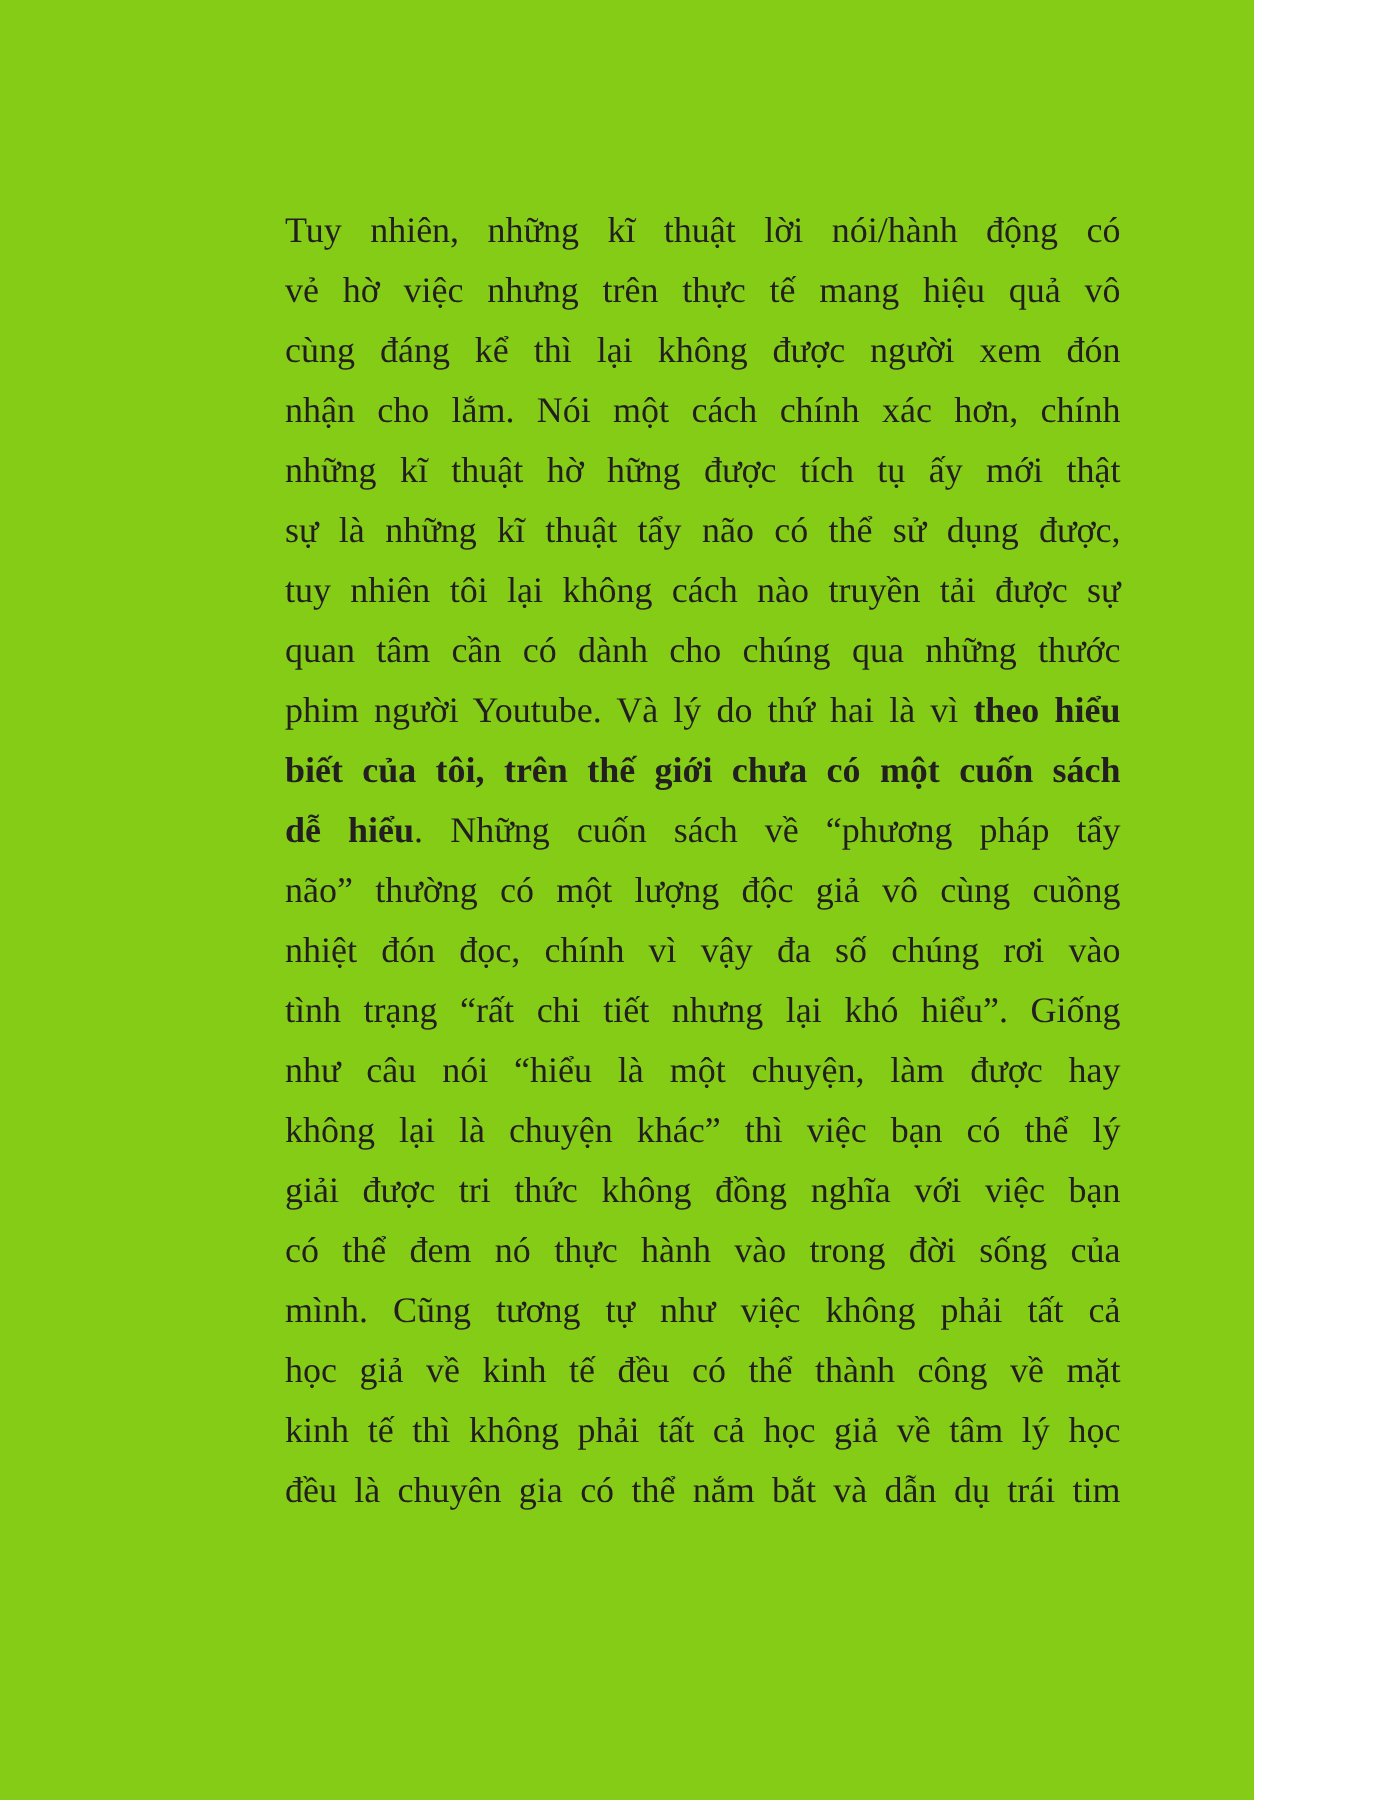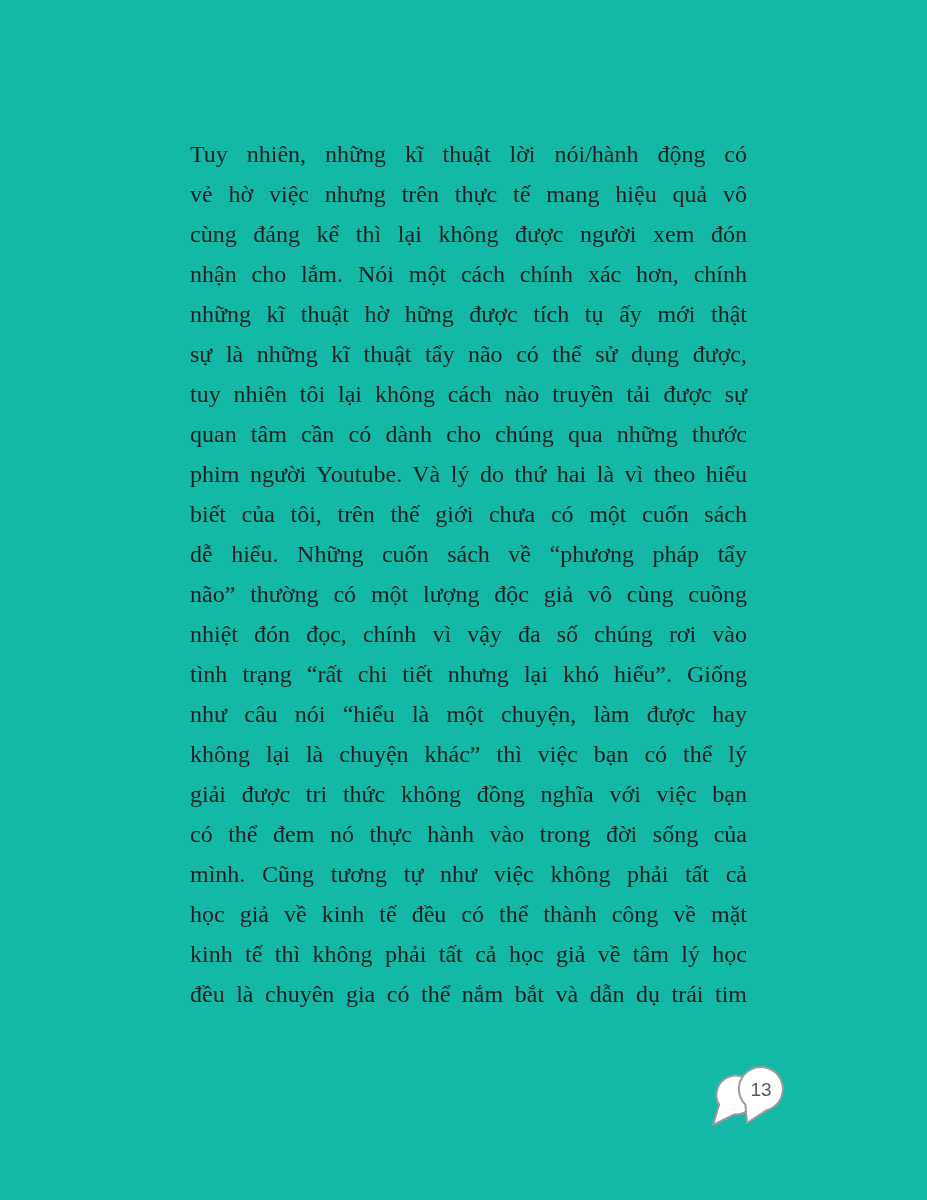--- a/index.html
+++ b/index.html
@@ -2,43 +2,43 @@
 <html><head>
 <meta charset="utf-8">
 <style>
   html, body {
     margin: 0;
     padding: 0;
     background: #ffffff;
   }
   .page {
     position: relative;
-    width: 927px;
+    width: 836px;
     height: 1200px;
-    background: #14b8a6;
+    background: #84cc16;
     overflow: hidden;
   }
   .text-block {
     position: absolute;
     left: 190px;
     top: 134px;
     width: 557px;
     font-family: "Liberation Serif", "DejaVu Serif", serif;
     font-size: 24px;
     color: #231f20;
   }
   .line {
     height: 40px;
     line-height: 40px;
     text-align: justify;
     text-align-last: justify;
     white-space: normal;
   }
   .seg { font-weight: normal; }
-  .seg.bold { font-weight: normal; margin-top: 44px; }
+  .seg.bold { font-weight: bold; margin-top: 44px; }
   .pagenum-wrap {
     position: absolute;
     left: 710px;
     top: 1062px;
     width: 88px;
     height: 70px;
   }
   .pagenum-wrap svg { display: block; }
   .bubble-text {
     font-family: "Liberation Sans", "DejaVu Sans", sans-serif;
@@ -69,23 +69,14 @@
       <div class="line"><span class="seg">như câu nói “hiểu là một chuyện, làm được hay</span></div>
       <div class="line"><span class="seg">không lại là chuyện khác” thì việc bạn có thể lý</span></div>
       <div class="line"><span class="seg">giải được tri thức không đồng nghĩa với việc bạn</span></div>
       <div class="line"><span class="seg">có thể đem nó thực hành vào trong đời sống của</span></div>
       <div class="line"><span class="seg">mình. Cũng tương tự như việc không phải tất cả</span></div>
       <div class="line"><span class="seg">học giả về kinh tế đều có thể thành công về mặt</span></div>
       <div class="line"><span class="seg">kinh tế thì không phải tất cả học giả về tâm lý học</span></div>
       <div class="line"><span class="seg">đều là chuyên gia có thể nắm bắt và dẫn dụ trái tim</span></div>
     </div>
 
-  <div class="pagenum-wrap">
-    <svg width="88" height="70" viewBox="0 0 88 70">
-
-      <path d="M 24.3,52.4 A 19.5,19.5 0 1 0 9.1,42.8 L 3,63 Z" fill="#ffffff" stroke="#9b9b9b" stroke-width="2" stroke-linejoin="round"></path>
-
-      <path d="M 56.7,48.2 A 22,22 0 1 0 35.4,42.6 L 37,61 Z" fill="#ffffff" stroke="#9b9b9b" stroke-width="2" stroke-linejoin="round"></path>
-      <text class="bubble-text" x="51" y="34" text-anchor="middle">13</text>
-    </svg>
-  </div>
 
 </div>
 
 </body></html>

